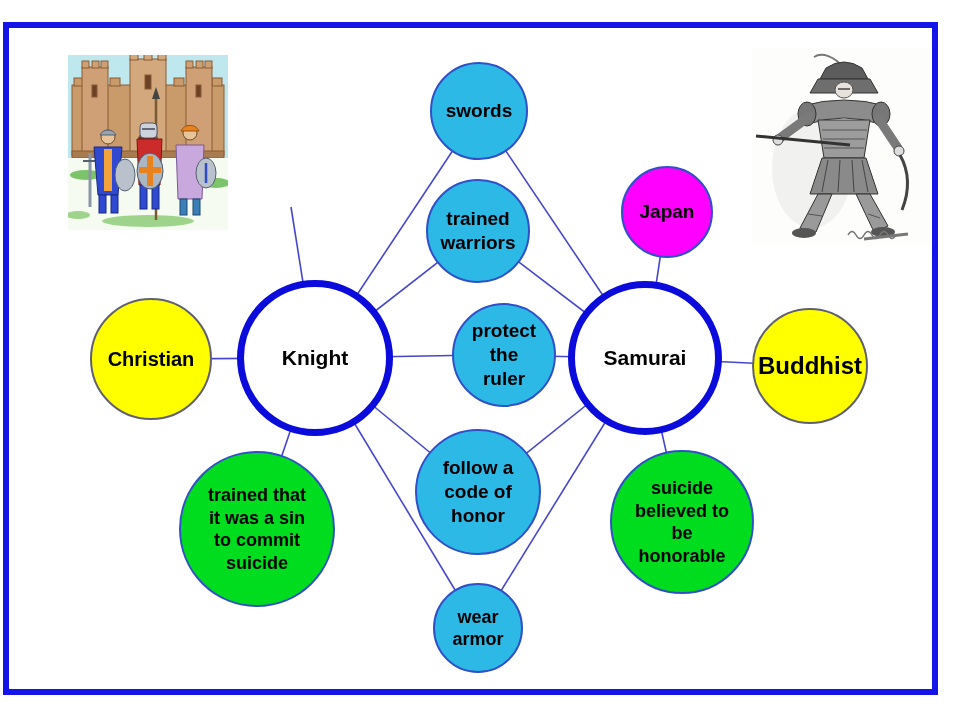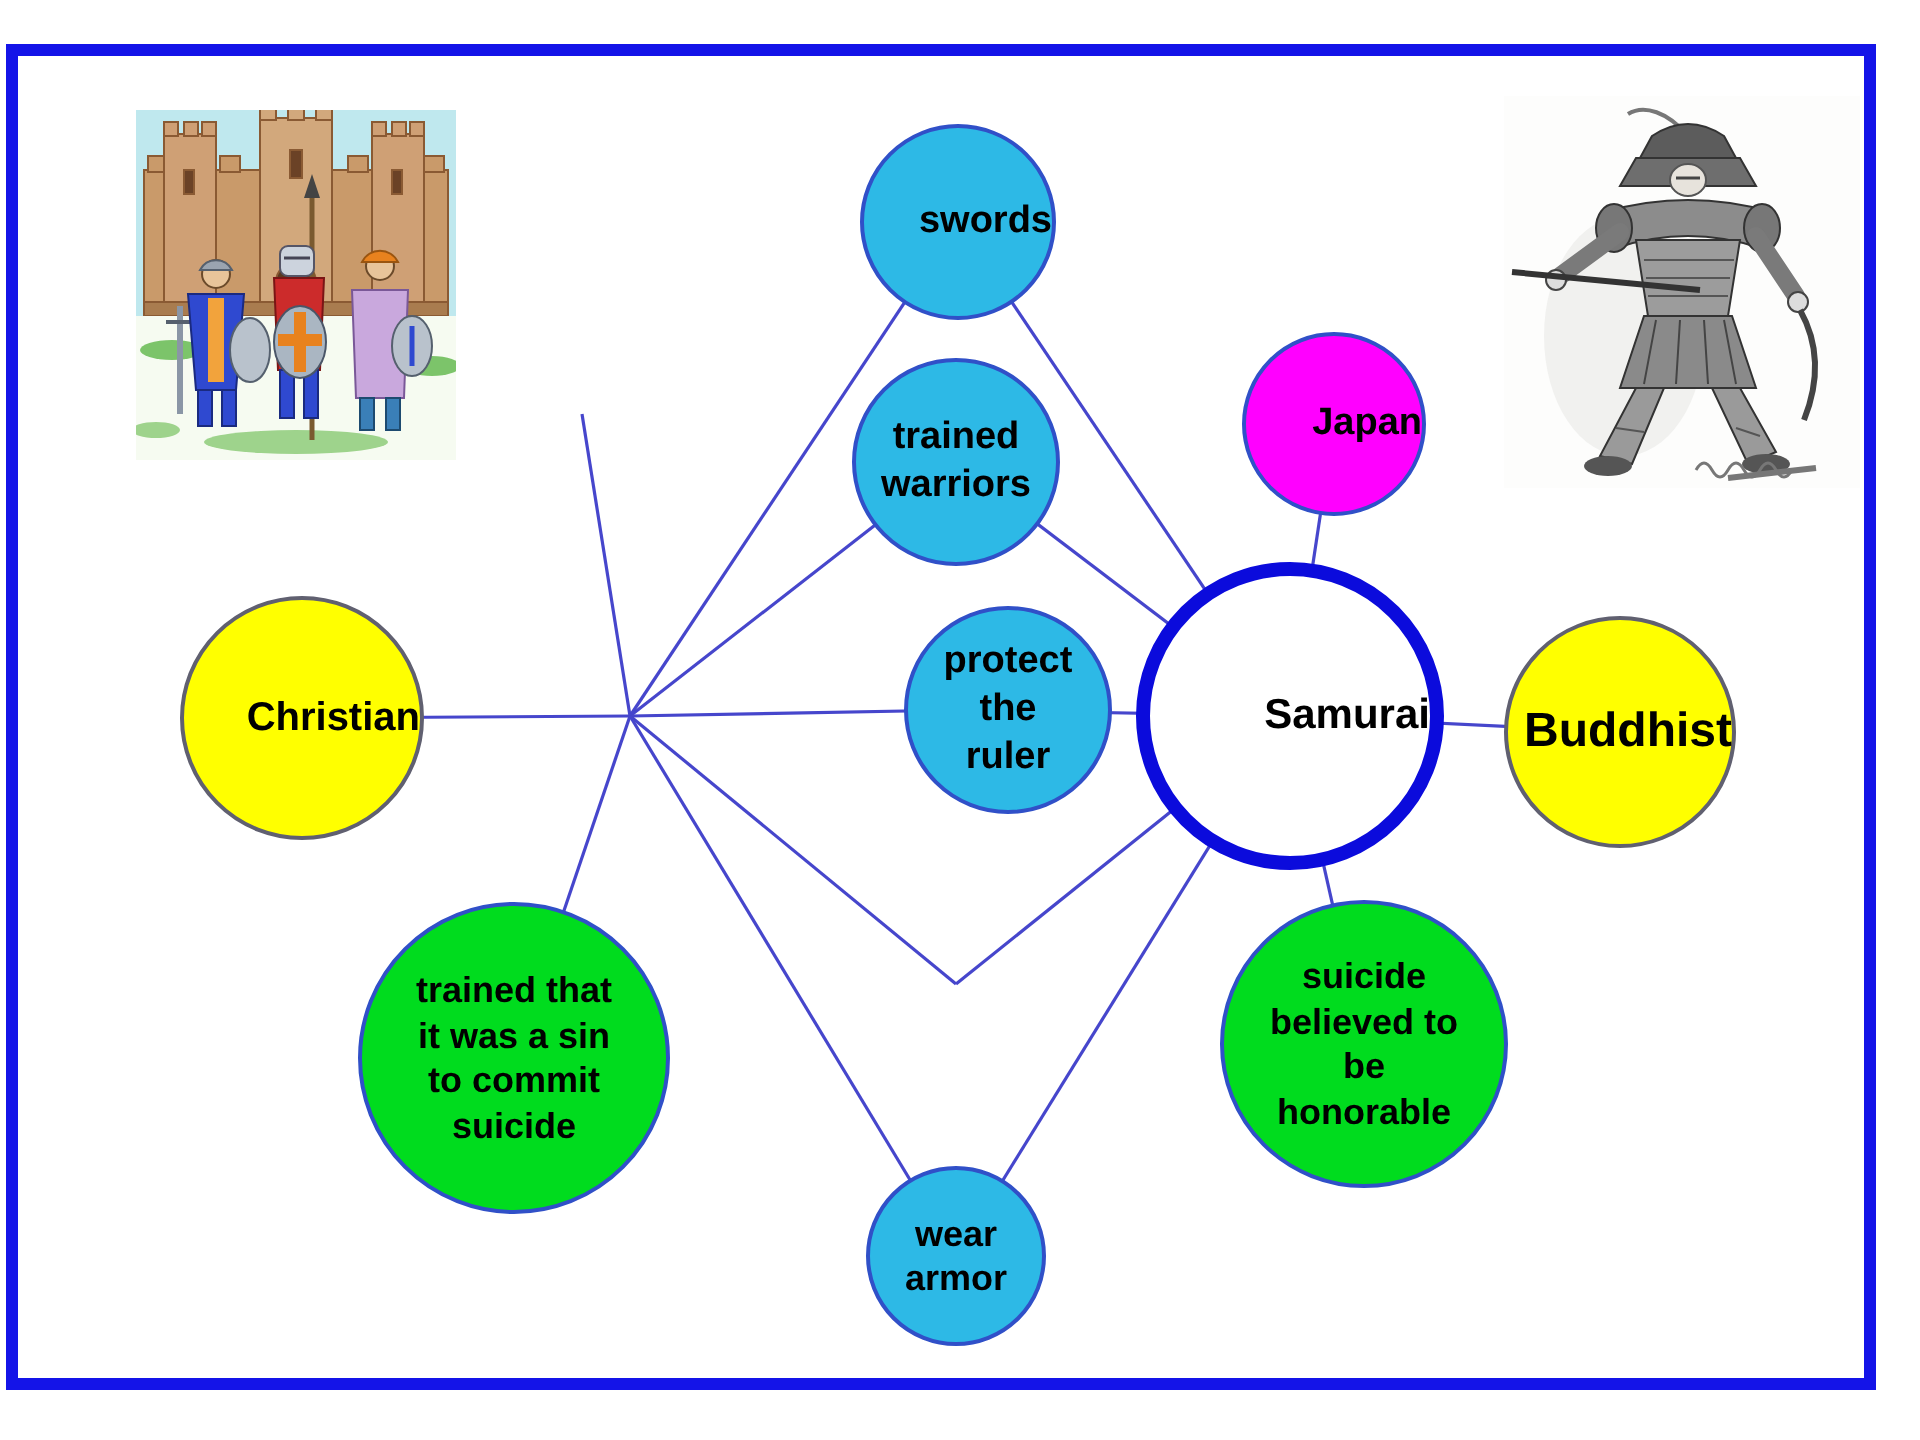--- a/index.html
+++ b/index.html
@@ -6,21 +6,21 @@
   #slide{position:relative;width:960px;height:720px;background:#fff;overflow:hidden;
          font-family:"Liberation Sans",sans-serif;}
   #frame{position:absolute;left:3px;top:22px;width:935px;height:673px;box-sizing:border-box;
          border:6px solid var(--page-border);z-index:0;}
   #connectors{position:absolute;left:0;top:0;z-index:1;}
   #connectors line{stroke:var(--connector);stroke-width:1.6px;}
   .artwork{position:absolute;z-index:2;}
   #knights-art{left:68px;top:55px;}
   #samurai-art{left:752px;top:48px;}
   .node{position:absolute;z-index:3;border-radius:50%;display:flex;align-items:center;
-        justify-content:flex-end;text-align:center;font-weight:bold;color:var(--text);
+        justify-content:center;text-align:center;font-weight:bold;color:var(--text);
         box-sizing:border-box;line-height:1.25;}
   .node span{display:block;}
   .shared{background:var(--shared-fill);border:2px solid var(--thin-border);}
   .origin{background:var(--origin-fill);border:2px solid var(--thin-border);}
   .religion{background:var(--religion-fill);border:2px solid var(--yellow-border);}
   .belief{background:var(--belief-fill);border:2px solid var(--thin-border);}
   .main{background:#fff;border:7px solid var(--main-circle-border);font-size:21px;}
   
   #n-knight  {left:237px;top:280px;width:156px;height:156px;}
   #n-samurai {left:568px;top:281px;width:154px;height:154px;}
@@ -155,20 +155,23 @@
       <path d="M104,146 L118,146 L136,178 L122,184 z" fill="#9a9a9a" stroke="#333"></path>
       <line x1="56" y1="166" x2="70" y2="168" stroke="#555"></line>
       <line x1="116" y1="166" x2="128" y2="170" stroke="#555"></line>
       <ellipse cx="52" cy="185" rx="12" ry="5" fill="#555"></ellipse>
       <ellipse cx="131" cy="184" rx="12" ry="5" fill="#555"></ellipse>
       <line x1="112" y1="191" x2="156" y2="186" stroke="#777" stroke-width="3"></line>
     </g>
     <path d="M96,187 q4,-7 8,0 t8,0 t8,0 t8,0 t8,0 t8,0" stroke="#777" stroke-width="1.5" fill="none"></path>
   </svg>
 
+  <div class="node main" id="n-knight">
+    <span>Knight</span>
+  </div>
   <div class="node main" id="n-samurai">
     <span>Samurai</span>
   </div>
 
   <div class="node religion" id="n-christian">
     <span>Christian</span>
   </div>
   <div class="node belief" id="n-kbelief">
     <span>trained that it was a sin to commit suicide</span>
   </div>
@@ -185,16 +188,19 @@
 
   <div class="node shared" id="n-swords">
     <span>swords</span>
   </div>
   <div class="node shared" id="n-trained">
     <span>trained warriors</span>
   </div>
   <div class="node shared" id="n-protect">
     <span>protect the ruler</span>
   </div>
+  <div class="node shared" id="n-follow">
+    <span>follow a code of honor</span>
+  </div>
   <div class="node shared" id="n-wear">
     <span>wear armor</span>
   </div>
 </div>
 
 </body></html>

